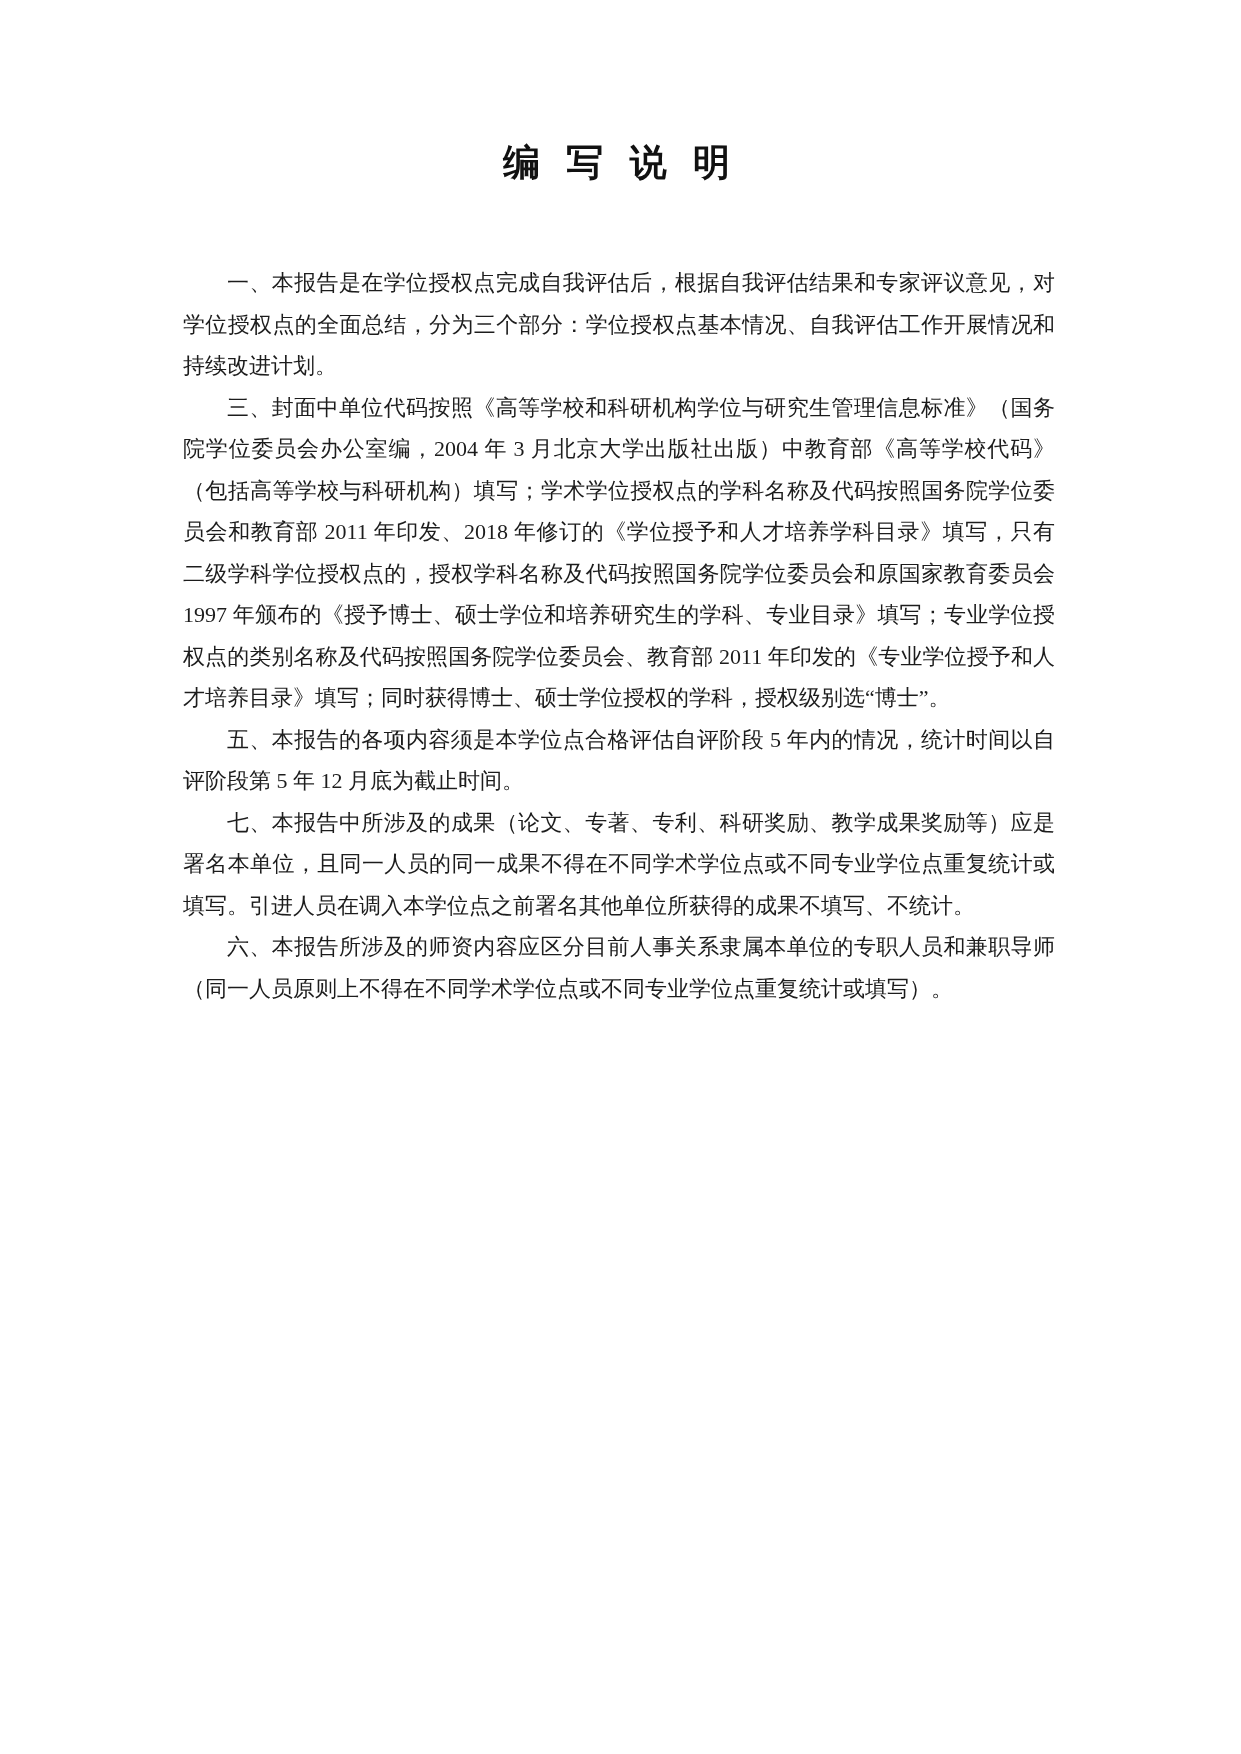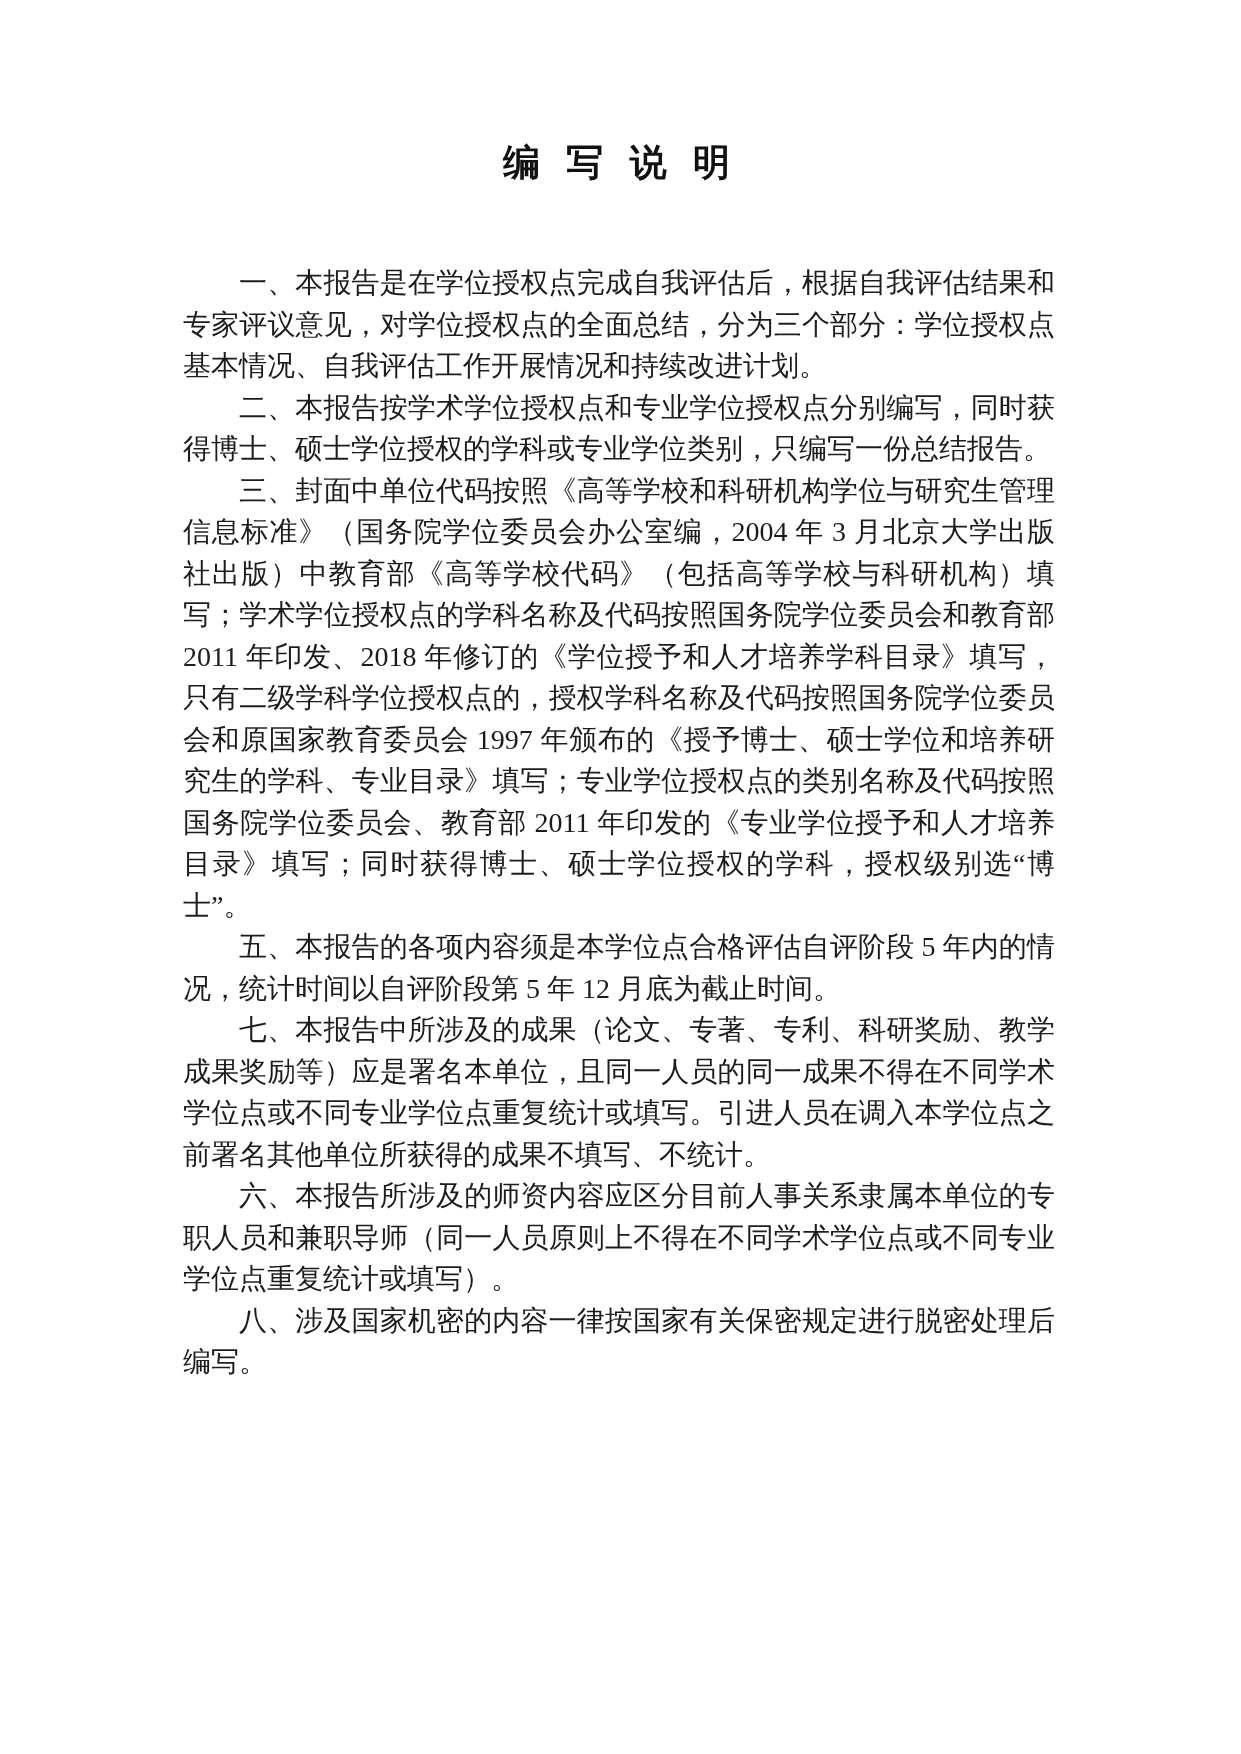--- a/index.html
+++ b/index.html
@@ -28,42 +28,40 @@
     letter-spacing: 8px;
     color: #111111;
     white-space: pre;
   }
   .doc-body {
     position: absolute;
     top: 262px;
     left: 183px;
     width: 872px;
     font-family: "Liberation Serif", "DejaVu Serif", serif;
-    font-size: 28px;
+    font-size: 22px;
     line-height: 41.5px;
     color: #1c1c1c;
     text-align: justify;
   }
   .para {
     margin: 0;
     padding: 0;
     text-indent: 2em;
     word-break: break-all;
   }
 </style>
 </head>
 <body>
 
 <div class="page">
 
   <h1 class="doc-title">编 写 说 明</h1>
 
   <div class="doc-body">
     <p class="para">一、本报告是在学位授权点完成自我评估后，根据自我评估结果和专家评议意见，对学位授权点的全面总结，分为三个部分：学位授权点基本情况、自我评估工作开展情况和持续改进计划。</p>
-    <p class="para">二、本报告按学术学位授权点和专业学位授权点分别编写，同时获得博士、硕士学位授权的学科或专业学位类别，只编写一份总结报告。</p>
     <p class="para">三、封面中单位代码按照《高等学校和科研机构学位与研究生管理信息标准》（国务院学位委员会办公室编，2004 年 3 月北京大学出版社出版）中教育部《高等学校代码》（包括高等学校与科研机构）填写；学术学位授权点的学科名称及代码按照国务院学位委员会和教育部 2011 年印发、2018 年修订的《学位授予和人才培养学科目录》填写，只有二级学科学位授权点的，授权学科名称及代码按照国务院学位委员会和原国家教育委员会 1997 年颁布的《授予博士、硕士学位和培养研究生的学科、专业目录》填写；专业学位授权点的类别名称及代码按照国务院学位委员会、教育部 2011 年印发的《专业学位授予和人才培养目录》填写；同时获得博士、硕士学位授权的学科，授权级别选“博士”。</p>
     <p class="para">五、本报告的各项内容须是本学位点合格评估自评阶段 5 年内的情况，统计时间以自评阶段第 5 年 12 月底为截止时间。</p>
     <p class="para">七、本报告中所涉及的成果（论文、专著、专利、科研奖励、教学成果奖励等）应是署名本单位，且同一人员的同一成果不得在不同学术学位点或不同专业学位点重复统计或填写。引进人员在调入本学位点之前署名其他单位所获得的成果不填写、不统计。</p>
     <p class="para">六、本报告所涉及的师资内容应区分目前人事关系隶属本单位的专职人员和兼职导师（同一人员原则上不得在不同学术学位点或不同专业学位点重复统计或填写）。</p>
-    <p class="para">八、涉及国家机密的内容一律按国家有关保密规定进行脱密处理后编写。</p>
   </div>
 
 </div>
 
 </body></html>

